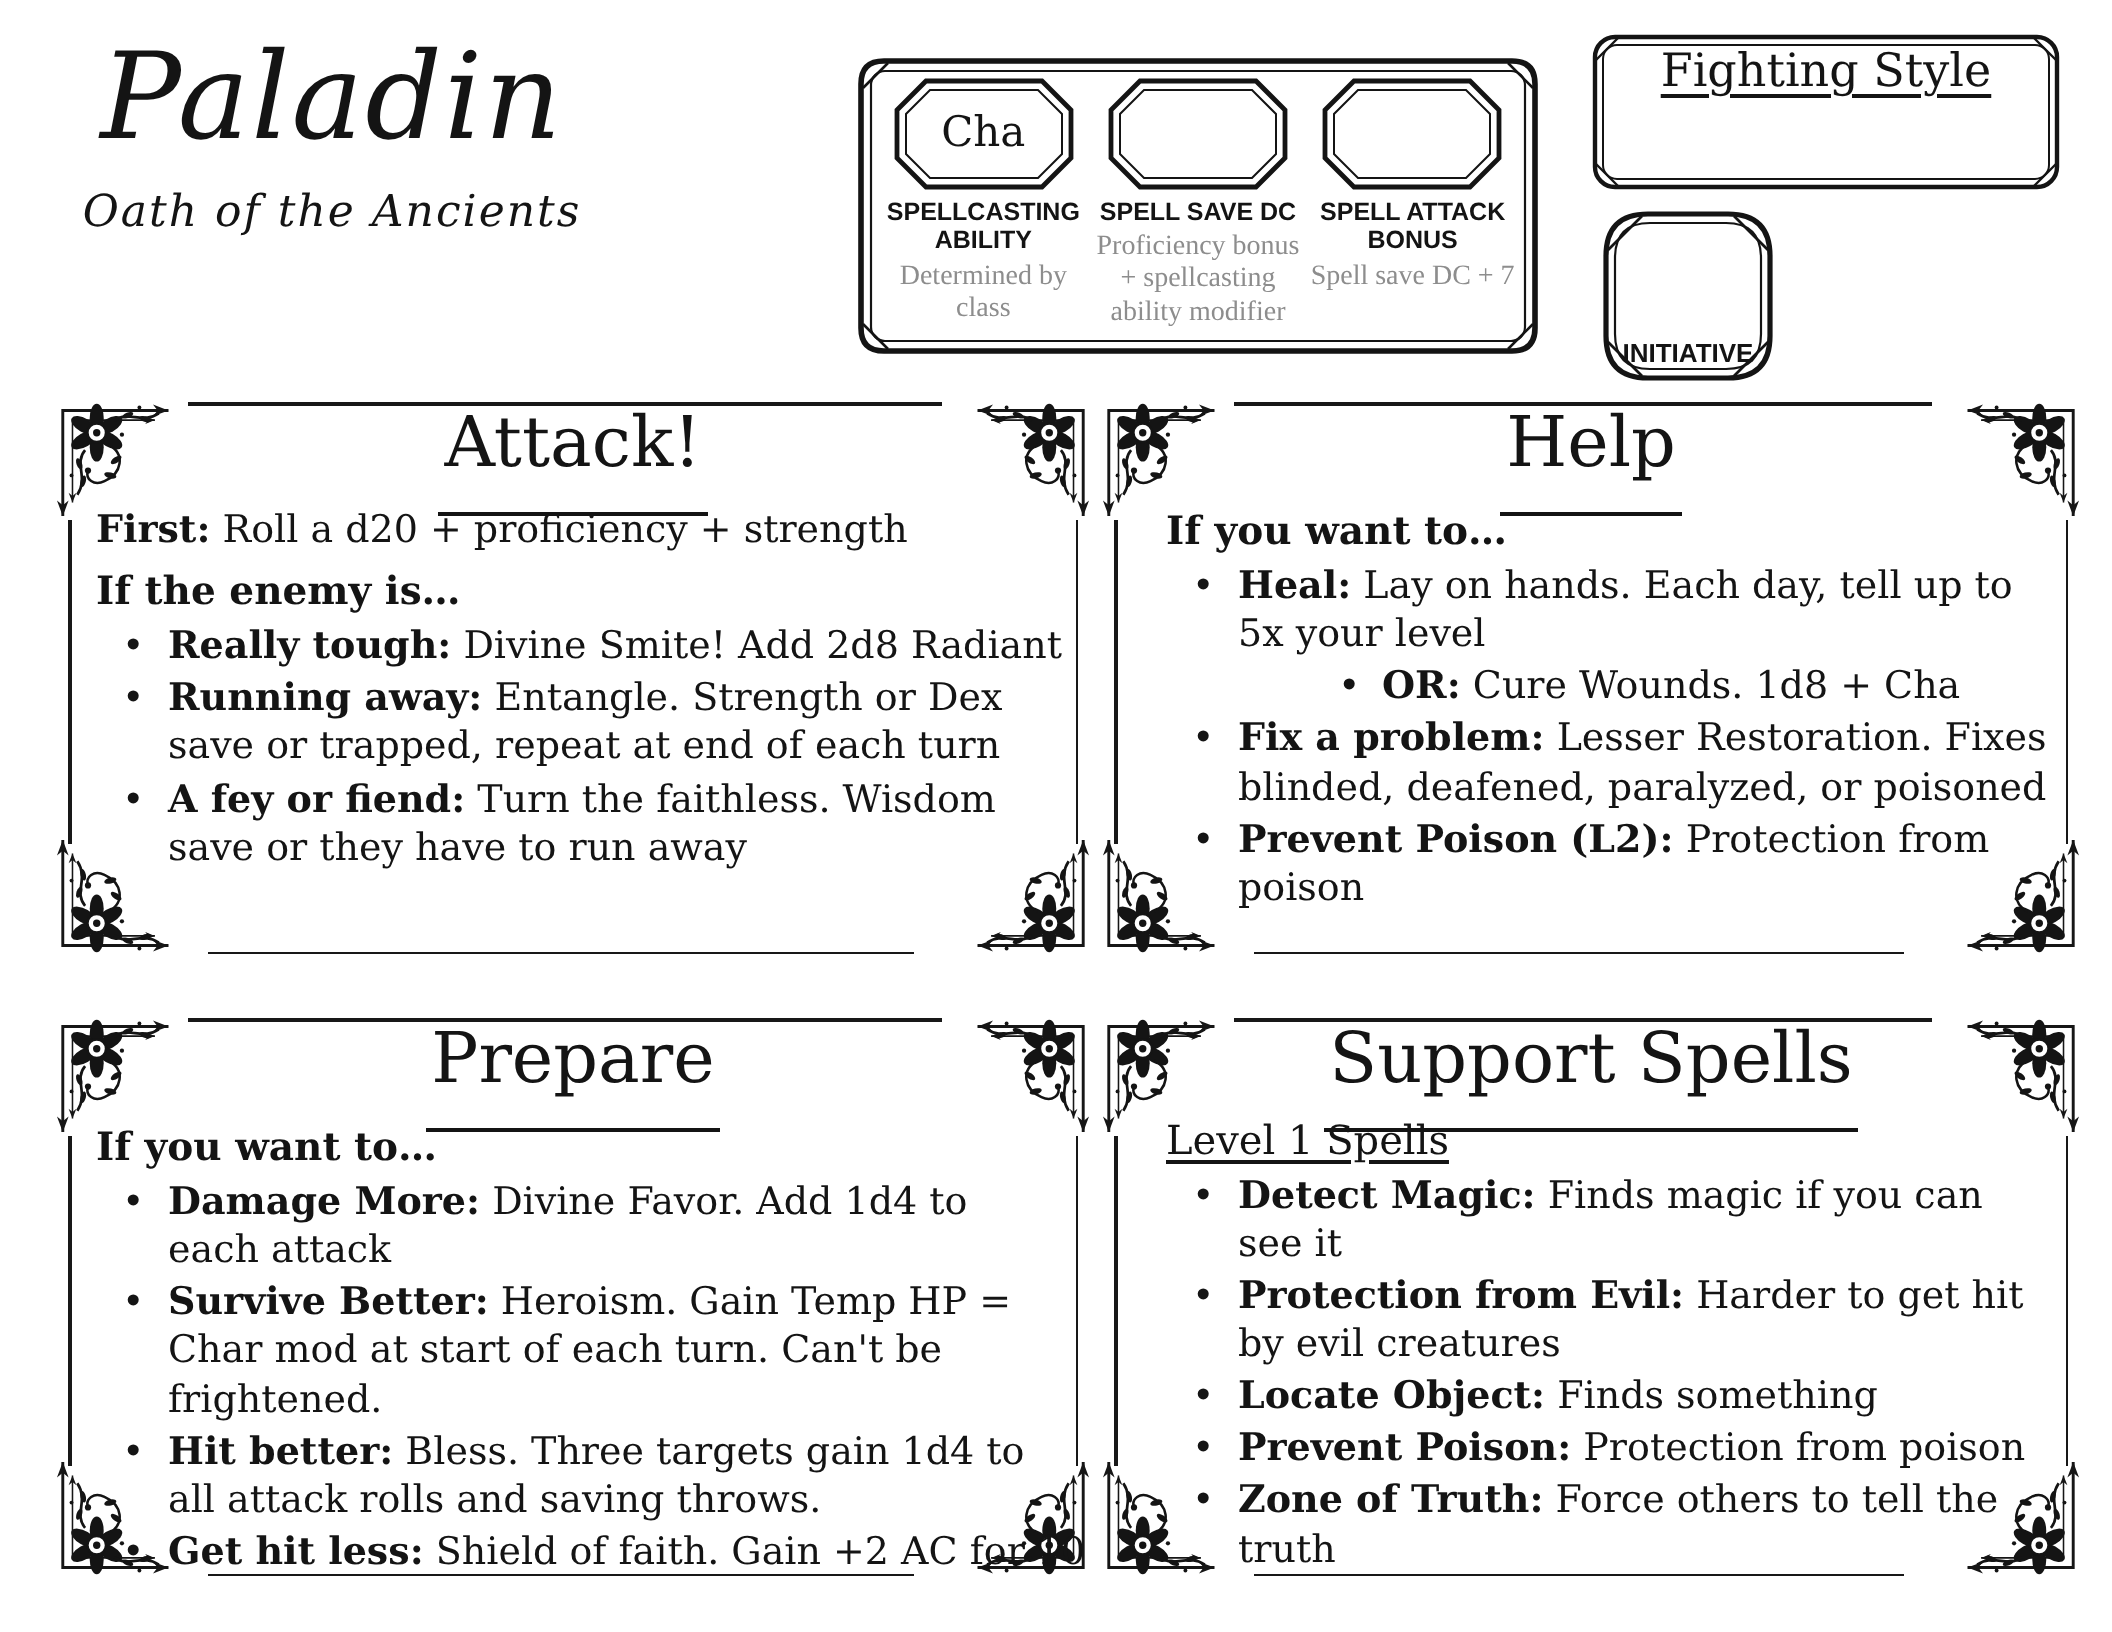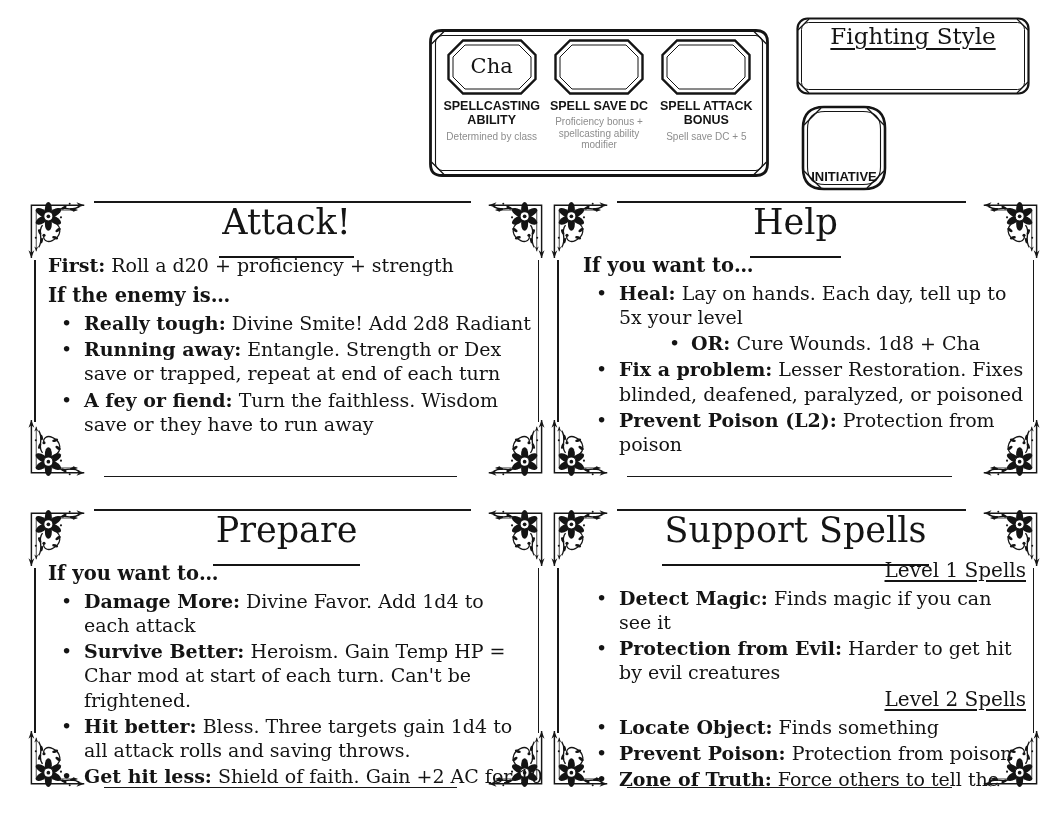--- a/index.html
+++ b/index.html
@@ -27,21 +27,21 @@
   .spell-panel{position:absolute;left:428px;top:28px;width:342px;height:150px;}
   .spell-panel > svg{position:absolute;inset:0;width:100%;height:100%;}
   .spell-cols{position:absolute;left:10px;right:10px;top:9px;bottom:8px;display:flex;}
   .spell-col{flex:1;text-align:center;}
   .octo{position:relative;width:94px;height:58px;margin:1px auto 3px;}
   .octo svg{position:absolute;inset:0;width:100%;height:100%;}
   .octo-text{position:relative;display:block;font-size:21px;line-height:56px;
              font-family:"DejaVu Serif",serif;color:#141414;}
   .spell-label{font-family:"Liberation Sans",sans-serif;font-weight:bold;
                font-size:12.5px;line-height:1.15;color:#141414;}
-  .spell-note{font-family:Liberation Sans, sans-serif;font-size:10px;
+  .spell-note{font-family:Liberation Serif, serif;font-size:14px;
               line-height:1.15;color:#8d8d8d;margin-top:3px;padding:0 2px;}
 
   
   .fighting-style{position:absolute;left:795px;top:16px;width:236px;height:80px;}
   .fighting-style svg{position:absolute;inset:0;width:100%;height:100%;}
   .fs-title{position:absolute;top:7px;left:0;right:0;text-align:center;font-size:23px;
             text-decoration:underline;text-underline-offset:4px;text-decoration-thickness:1.5px;}
   .initiative{position:absolute;left:800px;top:104px;width:88px;height:88px;}
   .initiative svg{position:absolute;inset:0;width:100%;height:100%;}
   .init-label{position:absolute;bottom:8px;left:0;right:0;text-align:center;
@@ -86,21 +86,21 @@
   .blist li.sub{padding-left:108px;}
   .blist li.sub .bullet{left:86px;}
 
   .quad-attack  .blist li{max-width:462px;}
   .quad-help    .blist li{max-width:424px;}
   .quad-prepare .blist li{max-width:448px;}
   .quad-prepare .blist li.tight{max-width:none;white-space:nowrap;}
   .quad-support .blist li{max-width:402px;}
 
   .spell-level{font-size:20px;text-decoration:underline;text-underline-offset:3px;
-               margin:3px 0 1px;text-align:right;}
+               margin:3px 0 1px;}
   .defs-holder{position:absolute;width:0;height:0;overflow:hidden;}
 </style>
 </head>
 <body>
 
 <svg class="defs-holder" aria-hidden="true">
   <defs>
     <symbol id="flourish" viewBox="0 0 66 66">
       <g stroke="#161616" fill="none">
         <path d="M3.5,64 L3.5,9.5 L58,9.5" stroke-width="1.5"></path>
@@ -186,20 +186,24 @@
         <path d="M6,86 L16,76 M72,86 L62,76" stroke-width="1.4"></path>
       </g>
       <ellipse cx="39" cy="79" rx="26" ry="17" fill="#ffffff" stroke="#141414" stroke-width="2.6"></ellipse>
       <ellipse cx="39" cy="79" rx="21.5" ry="13" fill="none" stroke="#141414" stroke-width="1"></ellipse>
     </symbol>
   </defs>
 </svg>
 
 <div class="page">
 
+  <div class="brand">
+    <div class="brand-title">Paladin</div>
+    <div class="brand-sub">Oath of the Ancients</div>
+  </div>
 
 
 
   <div class="spell-panel">
     <svg>
         <use href="#panelframe" xlink:href="#panelframe"></use>
       </svg>
     <div class="spell-cols">
       <div class="spell-col">
         <div class="octo">
@@ -222,21 +226,21 @@
         <div class="spell-note">Proficiency bonus + spellcasting ability modifier</div>
       </div>
       <div class="spell-col">
         <div class="octo">
           <svg>
               <use href="#statocto" xlink:href="#statocto"></use>
             </svg>
           <span class="octo-text"></span>
         </div>
         <div class="spell-label">SPELL ATTACK BONUS</div>
-        <div class="spell-note">Spell save DC + 5</div>
+        <div class="spell-note">Spell save DC + 7</div>
       </div>
     </div>
   </div>
 
   <div class="fighting-style">
     <svg>
         <use href="#fsframe" xlink:href="#fsframe"></use>
       </svg>
     <div class="fs-title">Fighting Style</div>
   </div>
@@ -408,21 +412,20 @@
           <span class="bullet">•</span>
           <span class="term">Detect Magic:</span>
           <span>Finds magic if you can see it</span>
         </li>
         <li>
           <span class="bullet">•</span>
           <span class="term">Protection from Evil:</span>
           <span>Harder to get hit by evil creatures</span>
         </li>
       </ul>
-      <p class="spell-level">Level 2 Spells</p>
       <ul class="blist">
         <li>
           <span class="bullet">•</span>
           <span class="term">Locate Object:</span>
           <span>Finds something</span>
         </li>
         <li>
           <span class="bullet">•</span>
           <span class="term">Prevent Poison:</span>
           <span>Protection from poison</span>

